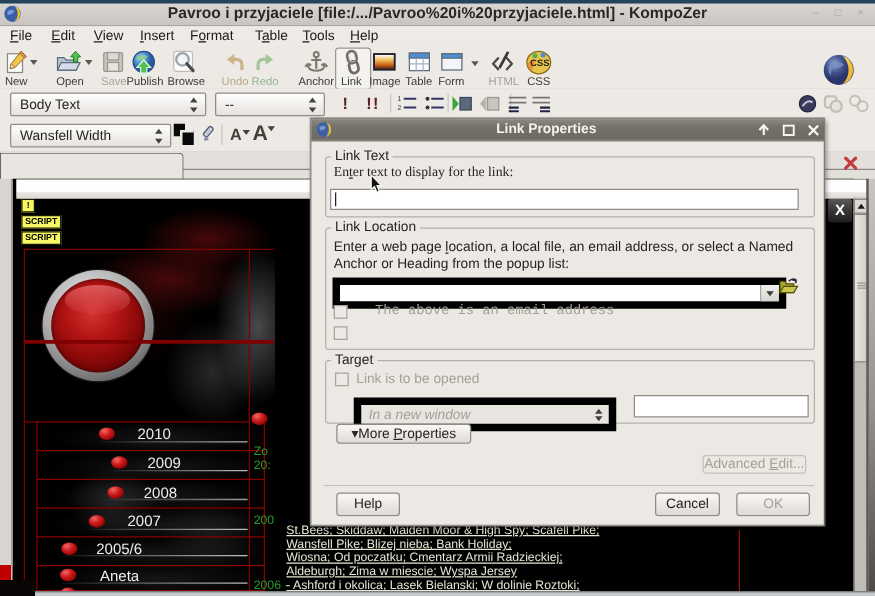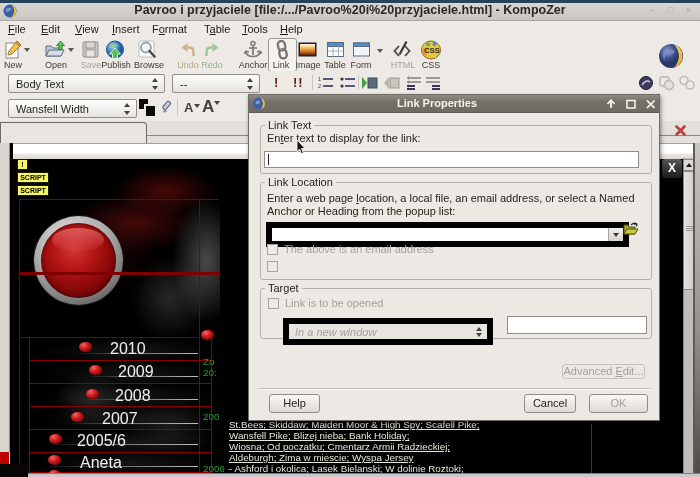--- a/index.html
+++ b/index.html
@@ -37,21 +37,21 @@
   #leftstrip{left:0;top:143px;width:9px;height:309px;background:#D8D5D1;border-right:1px solid #908C88;}
   #redcorner{left:0;top:452px;width:9px;height:12px;background:#C00000;}
   #blackbl{left:0;top:464px;width:28px;height:13px;background:#0A0505;}
   #doc{left:10px;top:143px;width:673px;height:330px;background:#000;}
   #whiteband{left:13px;top:143px;width:681px;height:15px;background:linear-gradient(#FFFFFF 60%,#EAE7E2 68%,#DDDAD5);border-top:1px solid #A5A29E;}
   .marker{position:absolute;background:#F7F765;border:1px solid #1A1A00;color:#000;font-size:7px;font-weight:bold;line-height:9px;text-align:center;}
   .redline{position:absolute;background:#7E0000;}
   .menurow{position:absolute;left:19px;width:181px;height:23px;border:1px solid #8B0000;border-top:none;background:radial-gradient(ellipse 90px 14px at 55% 60%, rgba(60,60,60,0.35), rgba(0,0,0,0));}
   .bullet{position:absolute;width:13px;height:10px;border-radius:50%;
     background:radial-gradient(ellipse at 35% 28%, #F06868 0%, #CE1A1A 40%, #8E0404 78%, #5A0000 100%);}
-  .yeartext{transform:translateZ(0);position:absolute;color:#EFEFEF;font-size:16px;}
+  .yeartext{transform:translateZ(0);position:absolute;color:#EFEFEF;font-size:12px;}
   .rowline{position:absolute;height:1px;background:linear-gradient(90deg, rgba(255,255,255,0.05), rgba(255,255,255,0.75));}
   .greentx{transform:translateZ(0);position:absolute;color:#2F9A2F;font-size:9.8px;}
   
   #vsb{left:683px;top:158px;width:12px;height:315px;background:#C0BCB8;border-left:1px solid #8A8682;}
   #vsbup{left:683px;top:159px;width:12px;height:12px;background:#DCD9D4;border:1px solid #8A8682;box-sizing:border-box;}
   #vsbthumb{left:683px;top:171px;width:12px;height:119px;background:linear-gradient(90deg,#E8E5E1,#CFCCC8);border:1px solid #8A8682;box-sizing:border-box;}
   #darkband{left:693px;top:143px;width:7px;height:330px;background:linear-gradient(180deg,#C9C6C1 0%,#96938E 55%,#4E4B47 100%);border-left:2px solid #5E5B56;box-sizing:border-box;}
   
   .blk{transform:translateZ(0);font-size:9.8px;color:#E5E8D4;text-decoration:underline;white-space:nowrap;}
   
@@ -429,52 +429,53 @@
         <line x1="10" y1="2.5" x2="10" y2="10"></line>
         <path d="M6.5 6 L10 2.2 L13.5 6" fill="none"></path>
         <rect x="26" y="2.5" width="8" height="7.5" stroke-width="1.5"></rect>
         <line x1="46" y1="2.5" x2="53.5" y2="10"></line>
         <line x1="53.5" y1="2.5" x2="46" y2="10"></line>
       </g>
     </svg>
 
     <div class="fieldset" style="left:11px;top:30px;width:390px;height:47px;"></div>
     <div class="legend" style="left:16px;top:24px;">Link Text</div>
-    <div class="dtext" style="left:18px;top:37px;">En<u>t</u>er text to display for the link:</div>
+    <div class="dtext" style="left:18px;top:37px;font-family:Liberation Serif, serif;">En<u>t</u>er text to display for the link:</div>
     <div class="tinput" style="left:15px;top:56px;width:373px;height:15px;">
       <div class="abs" style="left:3px;top:2px;width:1px;height:11px;background:#222;"></div>
     </div>
 
     <div class="fieldset" style="left:11px;top:87px;width:390px;height:96px;"></div>
     <div class="legend" style="left:16px;top:81px;">Link Location</div>
     <div class="dtext" style="left:18px;top:97px;">Enter a web page <u>l</u>ocation, a local file, an email address, or select a Named</div>
     <div class="dtext" style="left:18px;top:110px;">Anchor or Heading from the popup list:</div>
     <div class="dcombo" style="left:17px;top:127px;width:351px;height:13px;">
       <div class="abs" style="right:0;top:0;width:14px;height:13px;background:linear-gradient(#F2F0EC,#D8D4CF);border-left:1px solid #A8A49E;"></div>
       <div class="ddarrow" style="right:4px;top:5px;border-top-color:#3A3833;border-left-width:3px;border-right-width:3px;"></div>
     </div>
     <svg class="abs" style="left:374px;top:126px;" width="17" height="15" viewBox="0 0 17 15">
       <path d="M1 4 L1 13 L12 13 L12 6 L6 6 L5 4 Z" fill="#A8A426" stroke="#55520A"></path>
       <path d="M1 13 L4 8 L15 8 L12 13 Z" fill="#C9C648" stroke="#55520A"></path>
       <path d="M8 4 Q11 1 14 3 M14 3 l-3 0.2 M14 3 l-0.5 2.5" stroke="#28283A" fill="none" stroke-width="1.3"></path>
     </svg>
     <div class="cbox" style="left:18px;top:149px;"></div>
-    <div class="dtext dis" style="left:35px;top:148px;">The above is an email address</div>
+    <div class="dtext dis" style="left:51px;top:148px;font-family:Liberation Mono, monospace;">The above is an email address</div>
     <div class="cbox" style="left:18px;top:166px;"></div>
 
     <div class="fieldset" style="left:11px;top:193px;width:390px;height:49px;"></div>
     <div class="legend" style="left:16px;top:187px;">Target</div>
     <div class="cbox" style="left:19px;top:203px;"></div>
     <div class="dtext dis" style="left:36px;top:202px;">Link is to be opened</div>
     <div class="dcombo" style="left:34px;top:223px;width:198px;height:15px;background:#E8E5E0;">
       <div class="dtext dis" style="left:6px;top:2px;">In a new window</div>
       <span class="spin" style="margin-top:-5px;width:6px;height:10px;"></span>
     </div>
     <div class="tinput" style="left:258px;top:221px;width:138px;height:16px;"></div>
 
+    <div class="btn" style="left:20px;top:244px;width:106px;height:14px;line-height:14px;">▾More <u>P</u>roperties</div>
     <div class="btn dis" style="left:313px;top:269px;width:81px;height:13px;line-height:13px;">Advanced <u>E</u>dit...</div>
     <div class="abs" style="left:10px;top:293px;width:392px;height:1px;background:#C2BEB8;border-bottom:1px solid #F8F6F2;"></div>
     <div class="btn" style="left:20px;top:299px;width:49px;height:17px;line-height:17px;">Help</div>
     <div class="btn" style="left:275px;top:299px;width:50px;height:17px;line-height:17px;">Cancel</div>
     <div class="btn" style="left:340px;top:299px;width:57px;height:17px;line-height:17px;color:#A3A099;">OK</div>
   </div>
 
   <svg class="abs" style="left:296px;top:140px;" width="11" height="16" viewBox="0 0 11 16">
     <path d="M1 0 L1 11.5 L3.6 9.2 L5.5 13.8 L7.4 13 L5.5 8.5 L9 8.5 Z" fill="#111" stroke="#F8F8F8" stroke-width="0.9"></path>
   </svg>

